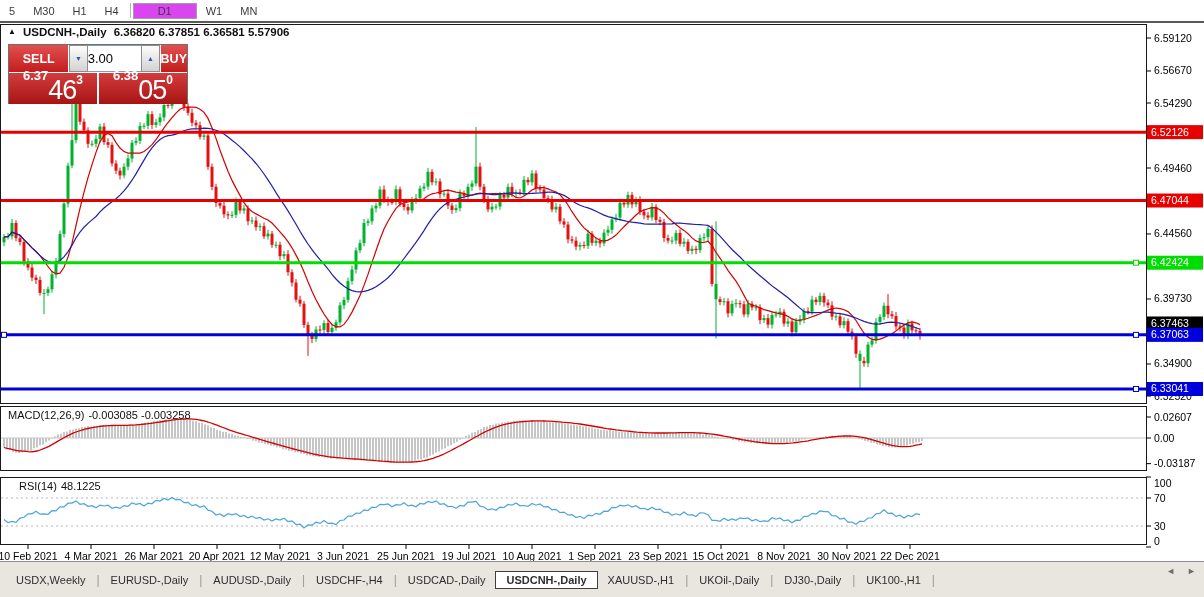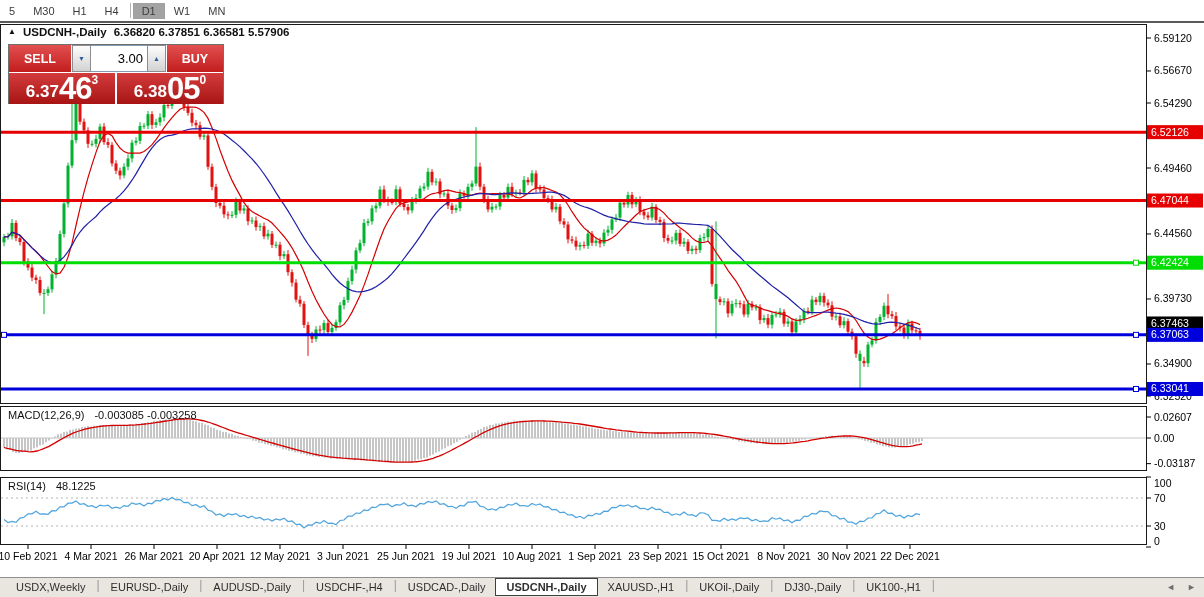--- a/index.html
+++ b/index.html
@@ -2,60 +2,60 @@
 <html><head>
 <meta charset="utf-8">
 <style>
   html,body{margin:0;padding:0;background:#fff;font-family:"Liberation Sans",sans-serif;}
   #app{position:relative;width:1204px;height:597px;overflow:hidden;background:#fff;}
 
   
   #toolbar{position:absolute;left:0;top:0;width:1204px;height:21px;background:#fff;
            border-bottom:2px solid #5a5a5a;z-index:6;display:flex;align-items:center;}
   .tf{font-size:11px;color:#3c3c3c;padding:2px 9px;margin-top:1px;cursor:default;}
-  .tf.act{background:#a3a3a3;border:1px solid #a0a0a0;padding:1px 8px;}
+  .tf.act{background:#d946ef;border:1px solid #a0a0a0;padding:1px 24px;}
   .tsep{width:1px;height:15px;background:#b5b5b5;margin:0 2px;}
 
   
   #chart{position:absolute;left:0;top:0;z-index:1;}
 
   
   #hdr{position:absolute;left:8px;top:26px;z-index:4;font-size:11.5px;font-weight:bold;color:#101010;
        display:flex;gap:7px;align-items:center;}
   #hdr .tri{font-size:8px;position:relative;top:-1px;}
 
   
-  #tp{position:absolute;left:8px;top:44px;width:216px;height:60px;z-index:5;
+  #tp{position:absolute;left:8px;top:44px;width:180px;height:60px;z-index:5;
       border:1px solid #6f6f6f;background:#fff;box-sizing:border-box;}
   #tp .r1{display:flex;height:27px;}
   .rbtn{background:linear-gradient(#e25050,#c21d1d);color:#fff;font-size:12.5px;font-weight:bold;
         display:flex;align-items:center;justify-content:center;cursor:pointer;}
   #sellB{width:62px;border-right:1px solid #fff;}
   #buyB{flex:1;border-left:1px solid #fff;text-align:center;}
   .spin{width:17px;background:linear-gradient(#fdfdfd,#d2d2d2);border:1px solid #8e8e8e;
         color:#2d5f9e;font-size:7px;display:flex;align-items:center;justify-content:center;cursor:pointer;}
   #volBox{width:56px;border-top:1px solid #7f9db9;border-bottom:1px solid #7f9db9;box-sizing:border-box;}
-  #volBox input{width:100%;height:100%;border:none;outline:none;text-align:right;font-size:13px;
+  #volBox input{width:100%;height:100%;border:none;outline:none;font-size:13px;
         font-family:"Liberation Sans",sans-serif;padding:0 4px 0 0;box-sizing:border-box;}
   #tp .r2{display:flex;height:31px;border-top:1px solid #fff;}
   .pq{flex:1;background:linear-gradient(#d33c3c,#a81414);color:#fff;display:flex;align-items:flex-end;
       justify-content:center;padding-bottom:2px;cursor:pointer;}
   .pq.left{border-right:2px solid #fff;}
-  .pq .sm{font-size:17px;font-weight:bold;line-height:1;margin-bottom:2px;}
-  .pq .bg{font-size:31px;font-weight:bold;line-height:0.85;letter-spacing:-1px;}
+  .pq .sm{font-size:13px;font-weight:bold;line-height:1;margin-bottom:20px;}
+  .pq .bg{font-size:27px;font-weight:normal;line-height:0.85;letter-spacing:-1px;}
   .pq .sp{font-size:12px;font-weight:bold;line-height:1;align-self:flex-start;margin-top:1px;}
 
   
-  .indlbl{position:absolute;z-index:4;font-size:11px;color:#101010;display:flex;gap:10px;}
+  .indlbl{position:absolute;z-index:4;font-size:11px;color:#101010;display:flex;gap:4px;}
   #macdlbl{left:8px;top:409px;}
-  #rsilbl{left:8px;top:480px;align-items:flex-end;}
+  #rsilbl{left:19px;top:480px;align-items:flex-end;}
 
   
-  #tabs{position:absolute;left:0;bottom:0;width:1204px;height:20px;background:#e9e6e0;
-        border-top:1px solid #8f8f8f;z-index:6;display:flex;align-items:flex-start;padding-left:6px;box-sizing:border-box;}
+  #tabs{position:absolute;left:0;bottom:0;width:1204px;height:36px;background:#e9e6e0;
+        border-top:1px solid #8f8f8f;z-index:6;display:flex;align-items:center;padding-left:6px;box-sizing:border-box;}
   .tab{font-size:11px;color:#2e2e2e;padding:3px 10px;white-space:nowrap;cursor:pointer;}
   .tab.act{background:#fff;border:1px solid #3f3f3f;font-weight:bold;padding:2px 10px;}
   .tdiv{color:#9a9a9a;font-size:12px;padding:0 1px;}
   #tabArrows{position:absolute;right:8px;top:4px;display:flex;gap:12px;}
   #tabArrows span{color:#6e6e6e;font-size:9px;cursor:pointer;}
 </style>
 </head>
 <body>
 
 <div id="app">

